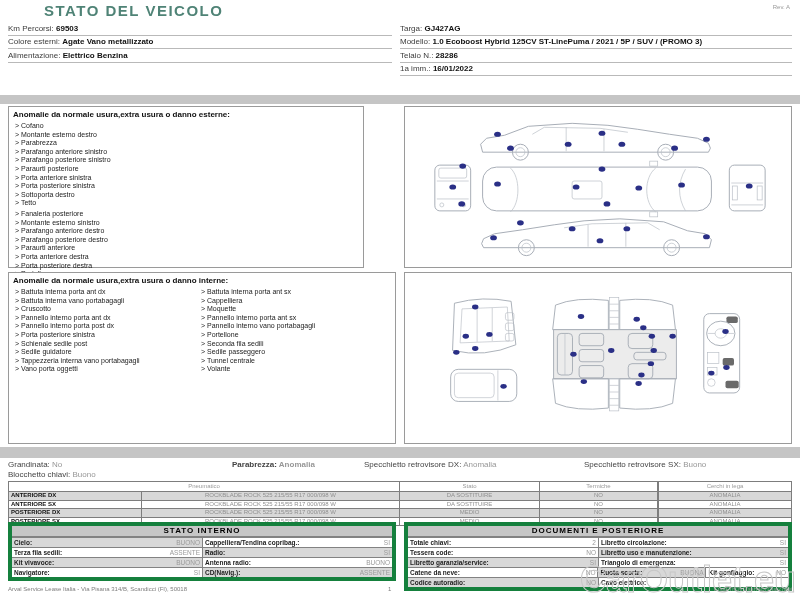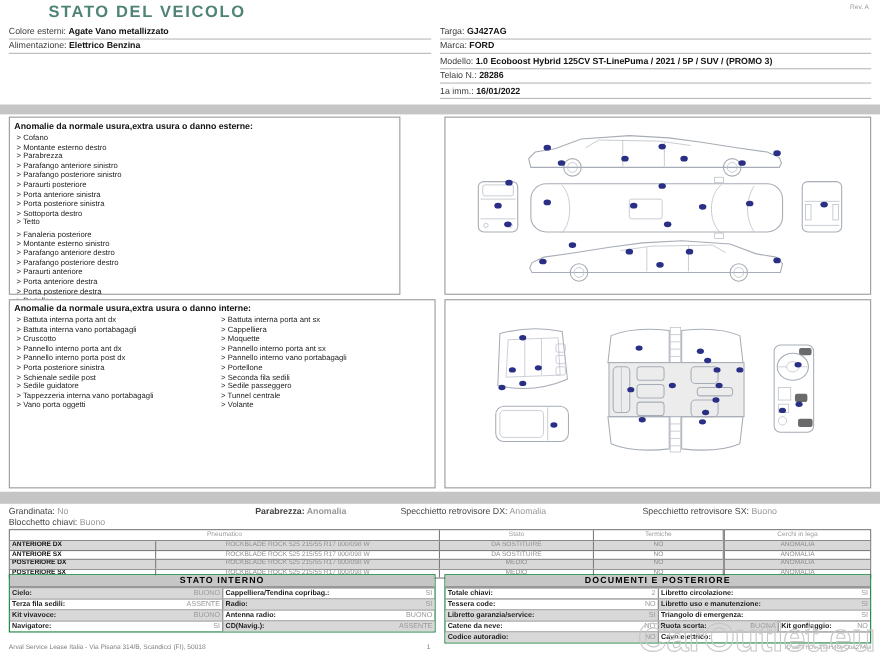--- a/index.html
+++ b/index.html
@@ -28,21 +28,21 @@
   .trow{display:flex;border-top:1px solid #7d7d7d;height:7.4px;}
   .trow:first-child{border-top:none;}
   .thead{height:9.4px;}
   .tcell{border-left:1px solid #7d7d7d;overflow:hidden;white-space:nowrap;
          font-size:6px;line-height:7.4px;text-align:center;color:#8f8f8f;box-sizing:border-box;}
   .thead .tcell{line-height:9.4px;color:#9b9b9b;}
   .tcell:first-child{border-left:none;}
   .tlabel{font-weight:bold;color:#111;text-align:left;padding-left:2px;}
   .shade{background:#d8d8d8;}
   
-  .btable{position:absolute;top:522px;width:388px;border:1px solid #15803d;box-sizing:border-box;}
+  .btable{position:absolute;top:522px;width:388px;border:4px solid #15803d;box-sizing:border-box;}
   .btitle{height:10px;background:#c6c6c6;font-size:8px;font-weight:bold;text-align:center;
           line-height:10px;letter-spacing:1px;color:#000;border-bottom:1px solid #828282;}
   .brow{display:flex;height:9px;border-top:1px solid #828282;}
   .brow:first-of-type{border-top:none;}
   .bcell{display:flex;justify-content:space-between;border-left:1px solid #828282;
          font-size:6.5px;line-height:9px;box-sizing:border-box;padding:0 2px;overflow:hidden;white-space:nowrap;}
   .bcell:first-child{border-left:none;}
   .bcell .l{color:#222;font-weight:bold;}
   .bcell .v{color:#9a9a9a;}
   .footer{position:absolute;top:586px;left:0;width:800px;font-size:6px;color:#7d7d7d;}
@@ -58,26 +58,26 @@
 </style>
 </head>
 <body>
 
 <div class="page">
 
   <div class="title">STATO DEL VEICOLO</div>
   <div class="rev">Rev. A</div>
 
   <div class="hdr-left" id="hdr-left">
+      <div class="hrow"><span class="field-label">Km Percorsi: </span><b class="field-value">69503</b></div>
       <div class="hrow"><span class="field-label">Colore esterni: </span><b class="field-value">Agate Vano metallizzato</b></div>
       <div class="hrow"><span class="field-label">Alimentazione: </span><b class="field-value">Elettrico Benzina</b></div>
     </div>
   <div class="hdr-right" id="hdr-right">
       <div class="hrow"><span class="field-label">Targa: </span><b class="field-value">GJ427AG</b></div>
-      <div class="hrow"><span class="field-label">Marca: </span><b class="field-value">FORD</b></div>
       <div class="hrow"><span class="field-label">Modello: </span><b class="field-value">1.0 Ecoboost Hybrid 125CV ST-LinePuma / 2021 / 5P / SUV / (PROMO 3)</b></div>
       <div class="hrow"><span class="field-label">Telaio N.: </span><b class="field-value">28286</b></div>
       <div class="hrow"><span class="field-label">1a imm.: </span><b class="field-value">16/01/2022</b></div>
     </div>
 
   <div class="graybar" style="top:95px"></div>
 
   <div class="box" style="left:8px;top:106px;width:356px;height:162px;">
     <div class="box-title">Anomalie da normale usura,extra usura o danno esterne:</div>
     <div class="alist" id="ext-col1">

